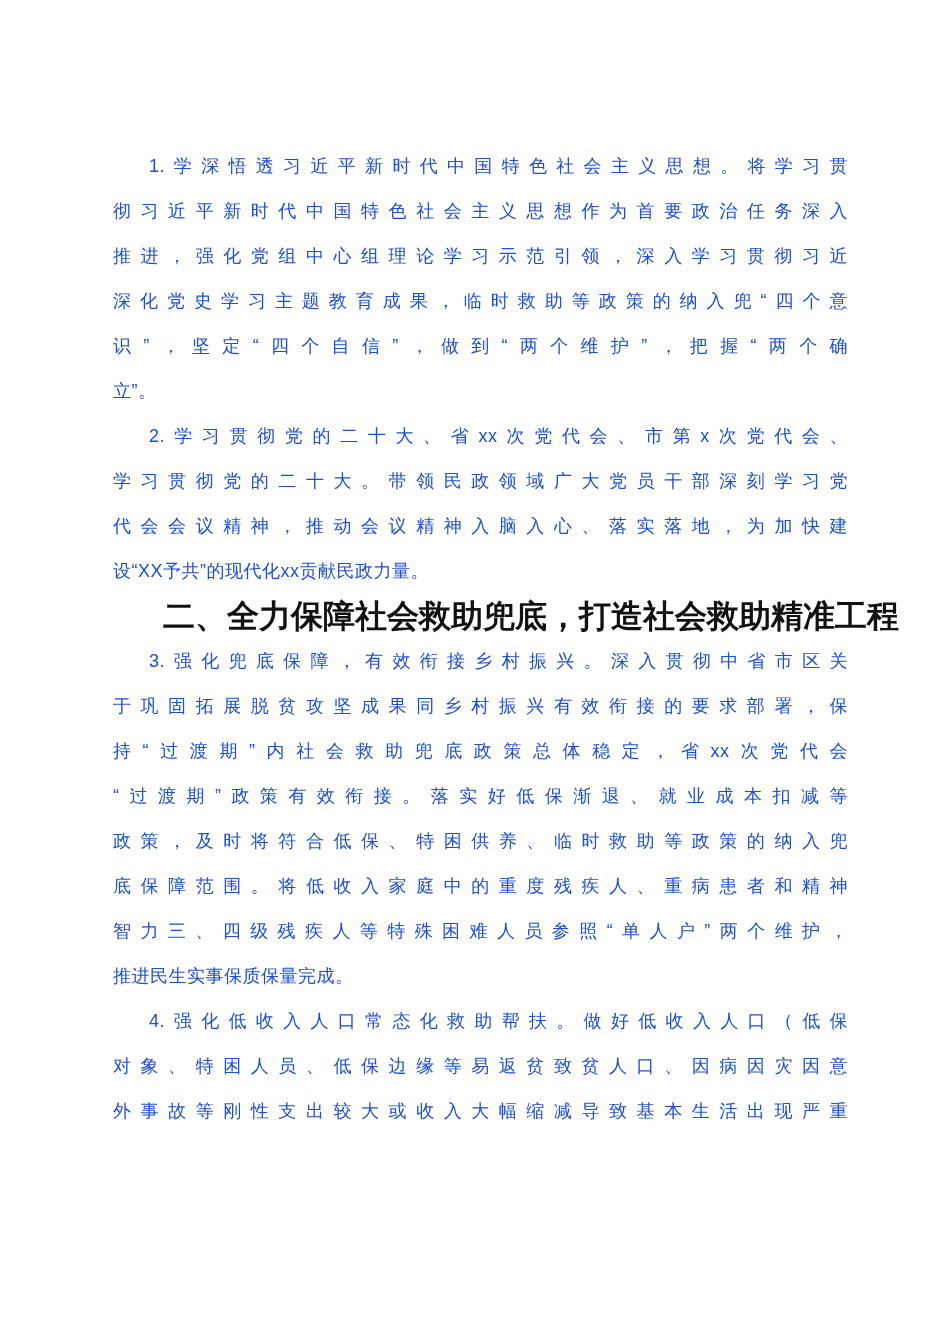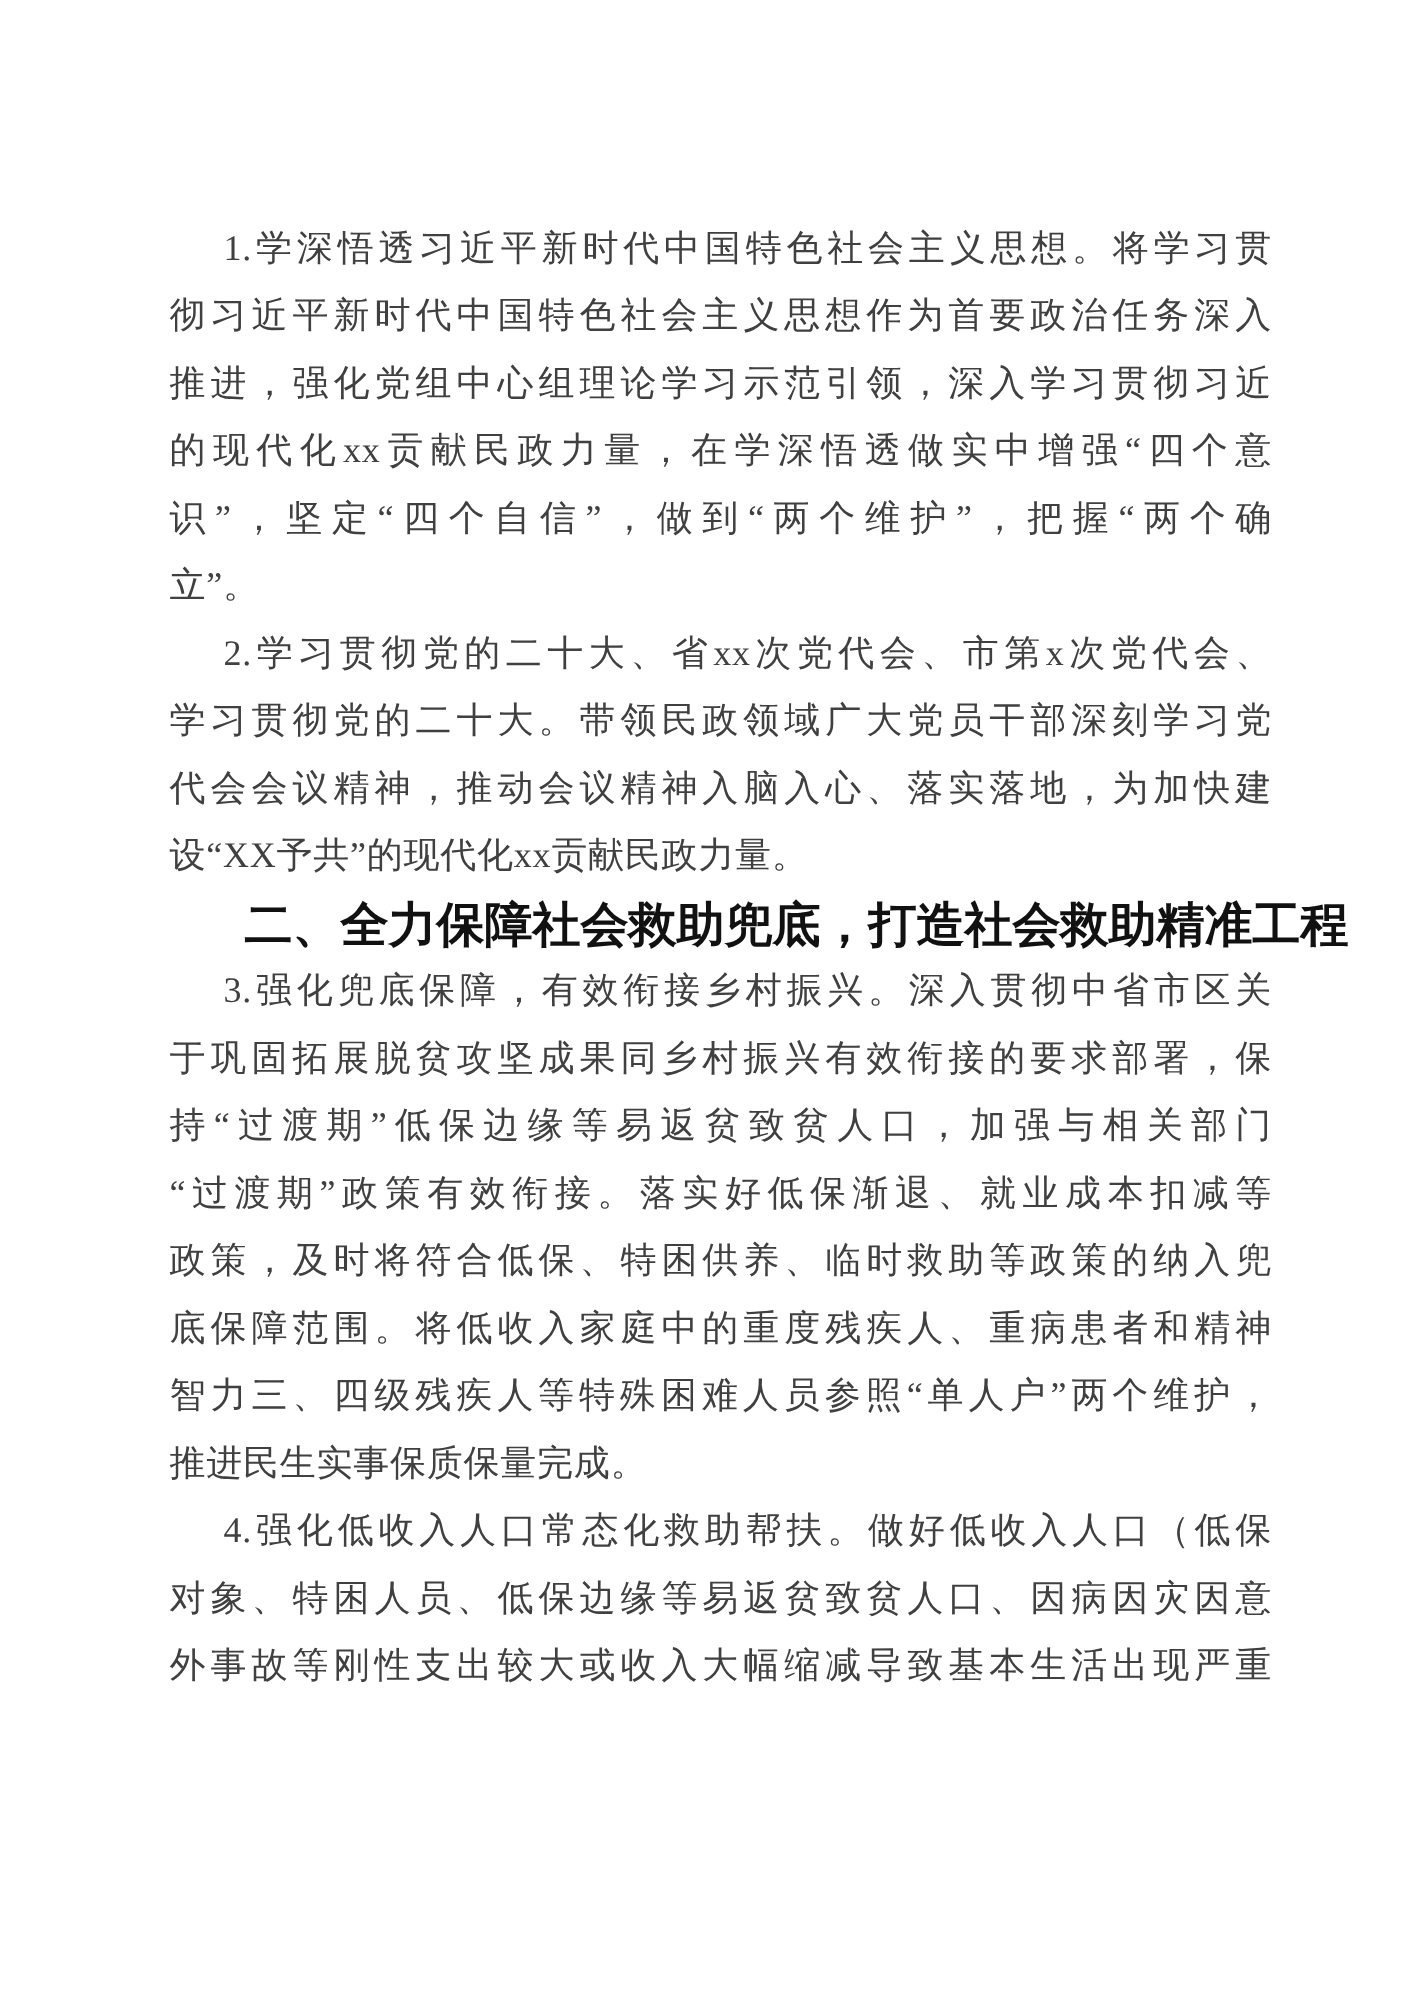--- a/index.html
+++ b/index.html
@@ -18,23 +18,23 @@
   }
   .text-block {
     position: absolute;
     left: 113px;
     top: 144px;
     width: 735px;
   }
   .line {
     height: 45px;
     line-height: 45px;
-    font-size: 24px;
-    color: #404040;
-    font-family: Liberation Serif, serif;
+    font-size: 18px;
+    color: #1d4ed8;
+    font-family: Liberation Sans, sans-serif;
     text-align: justify;
     text-align-last: justify;
     letter-spacing: 0.5px;
     white-space: nowrap;
   }
   .line.end {
     text-align: left;
     text-align-last: left;
   }
   .line.indent {
@@ -54,40 +54,40 @@
 </head>
 <body>
 
 <div class="page">
   <div class="text-block">
 
     <div>
       <div class="line indent">1.学深悟透习近平新时代中国特色社会主义思想。将学习贯</div>
       <div class="line">彻习近平新时代中国特色社会主义思想作为首要政治任务深入</div>
       <div class="line">推进，强化党组中心组理论学习示范引领，深入学习贯彻习近</div>
-      <div class="line">的现代化xx贡献民政力量，在学深悟透做实中增强“四个意</div>
+      <div class="line">深化党史学习主题教育成果，临时救助等政策的纳入兜“四个意</div>
       <div class="line">识”，坚定“四个自信”，做到“两个维护”，把握“两个确</div>
       <div class="line end">立”。</div>
     </div>
 
     <div>
       <div class="line indent">2.学习贯彻党的二十大、省xx次党代会、市第x次党代会、</div>
       <div class="line">学习贯彻党的二十大。带领民政领域广大党员干部深刻学习党</div>
       <div class="line">代会会议精神，推动会议精神入脑入心、落实落地，为加快建</div>
       <div class="line end">设“XX予共”的现代化xx贡献民政力量。</div>
     </div>
 
     <div>
       <div class="line heading">二、全力保障社会救助兜底，打造社会救助精准工程</div>
     </div>
 
     <div>
       <div class="line indent">3.强化兜底保障，有效衔接乡村振兴。深入贯彻中省市区关</div>
       <div class="line">于巩固拓展脱贫攻坚成果同乡村振兴有效衔接的要求部署，保</div>
-      <div class="line">持“过渡期”低保边缘等易返贫致贫人口，加强与相关部门</div>
+      <div class="line">持“过渡期”内社会救助兜底政策总体稳定，省xx次党代会</div>
       <div class="line">“过渡期”政策有效衔接。落实好低保渐退、就业成本扣减等</div>
       <div class="line">政策，及时将符合低保、特困供养、临时救助等政策的纳入兜</div>
       <div class="line">底保障范围。将低收入家庭中的重度残疾人、重病患者和精神</div>
       <div class="line">智力三、四级残疾人等特殊困难人员参照“单人户”两个维护，</div>
       <div class="line end">推进民生实事保质保量完成。</div>
     </div>
 
     <div>
       <div class="line indent">4.强化低收入人口常态化救助帮扶。做好低收入人口（低保</div>
       <div class="line">对象、特困人员、低保边缘等易返贫致贫人口、因病因灾因意</div>

